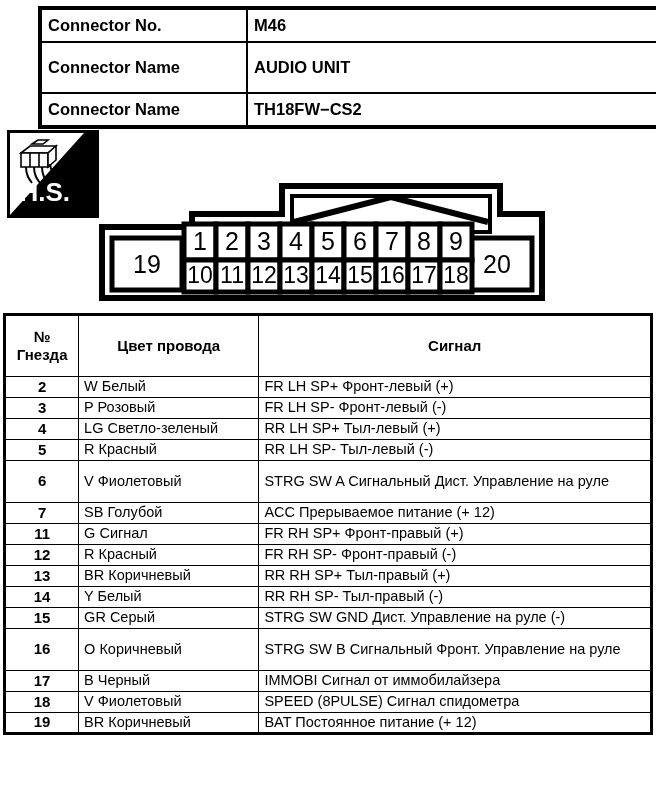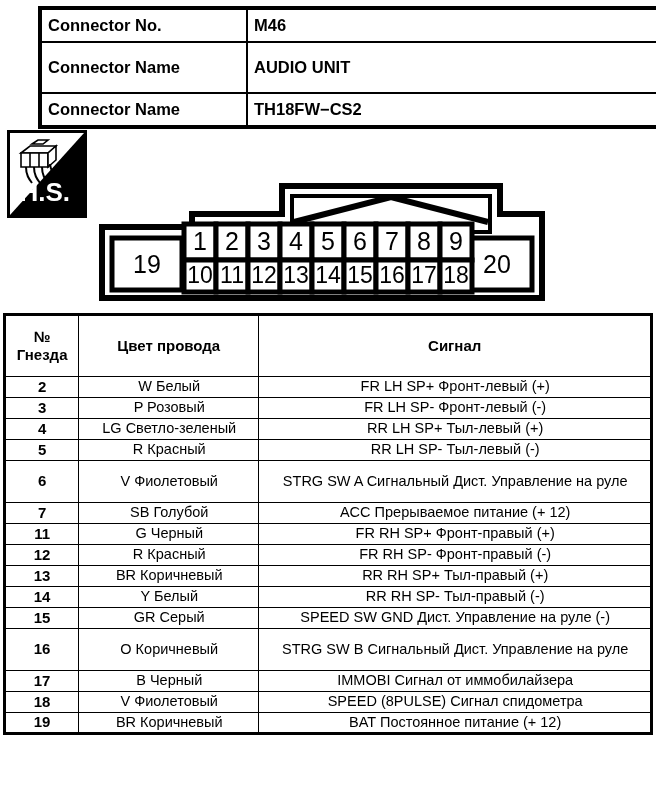--- a/index.html
+++ b/index.html
@@ -41,21 +41,21 @@
   .info-table tr.r1 td { height: 25px; }
   .info-table tr.r2 td { height: 43px; }
   .info-table tr.r3 td { height: 25px; }
   .info-table td.value { font-weight: bold; }
 
   
   .hs-badge {
     position: absolute;
     left: 7px;
     top: 130px;
-    width: 80px;
+    width: 92px;
     height: 88px;
     background: #000;
     border: 3px solid #000;
     box-sizing: border-box;
   }
   .hs-badge svg { display: block; }
 
   
   .connector {
     position: absolute;
@@ -112,21 +112,21 @@
   .pin-table tbody tr { height: 21px; }
   .pin-table tbody tr.tall { height: 42px; }
 
   .pin-table td.no {
     text-align: center;
     font-weight: bold;
     font-size: 15px;
   }
   .pin-table td.color,
   .pin-table td.sig {
-    text-align: center;
+    text-align: left;
     padding-left: 5px;
   }
   .hdr-two-line { display: block; }
 </style>
 </head>
 <body>
 
 <table class="info-table">
   <tbody>
     <tr class="r1">
@@ -272,47 +272,47 @@
       <td class="color">V Фиолетовый</td>
       <td class="sig">STRG SW A Сигнальный Дист. Управление на руле</td>
     </tr>
     <tr>
       <td class="no">7</td>
       <td class="color">SB Голубой</td>
       <td class="sig">ACC Прерываемое питание (+ 12)</td>
     </tr>
     <tr>
       <td class="no">11</td>
-      <td class="color">G Черный</td>
+      <td class="color">G Сигнал</td>
       <td class="sig">FR RH SP+ Фронт-правый (+)</td>
     </tr>
     <tr>
       <td class="no">12</td>
       <td class="color">R Красный</td>
       <td class="sig">FR RH SP- Фронт-правый (-)</td>
     </tr>
     <tr>
       <td class="no">13</td>
       <td class="color">BR Коричневый</td>
       <td class="sig">RR RH SP+ Тыл-правый (+)</td>
     </tr>
     <tr>
       <td class="no">14</td>
       <td class="color">Y Белый</td>
       <td class="sig">RR RH SP- Тыл-правый (-)</td>
     </tr>
     <tr>
       <td class="no">15</td>
       <td class="color">GR Серый</td>
-      <td class="sig">SPEED SW GND Дист. Управление на руле (-)</td>
+      <td class="sig">STRG SW GND Дист. Управление на руле (-)</td>
     </tr>
     <tr class="tall">
       <td class="no">16</td>
       <td class="color">O Коричневый</td>
-      <td class="sig">STRG SW B Сигнальный Дист. Управление на руле</td>
+      <td class="sig">STRG SW B Сигнальный Фронт. Управление на руле</td>
     </tr>
     <tr>
       <td class="no">17</td>
       <td class="color">B Черный</td>
       <td class="sig">IMMOBI Сигнал от иммобилайзера</td>
     </tr>
     <tr>
       <td class="no">18</td>
       <td class="color">V Фиолетовый</td>
       <td class="sig">SPEED (8PULSE) Сигнал спидометра</td>

